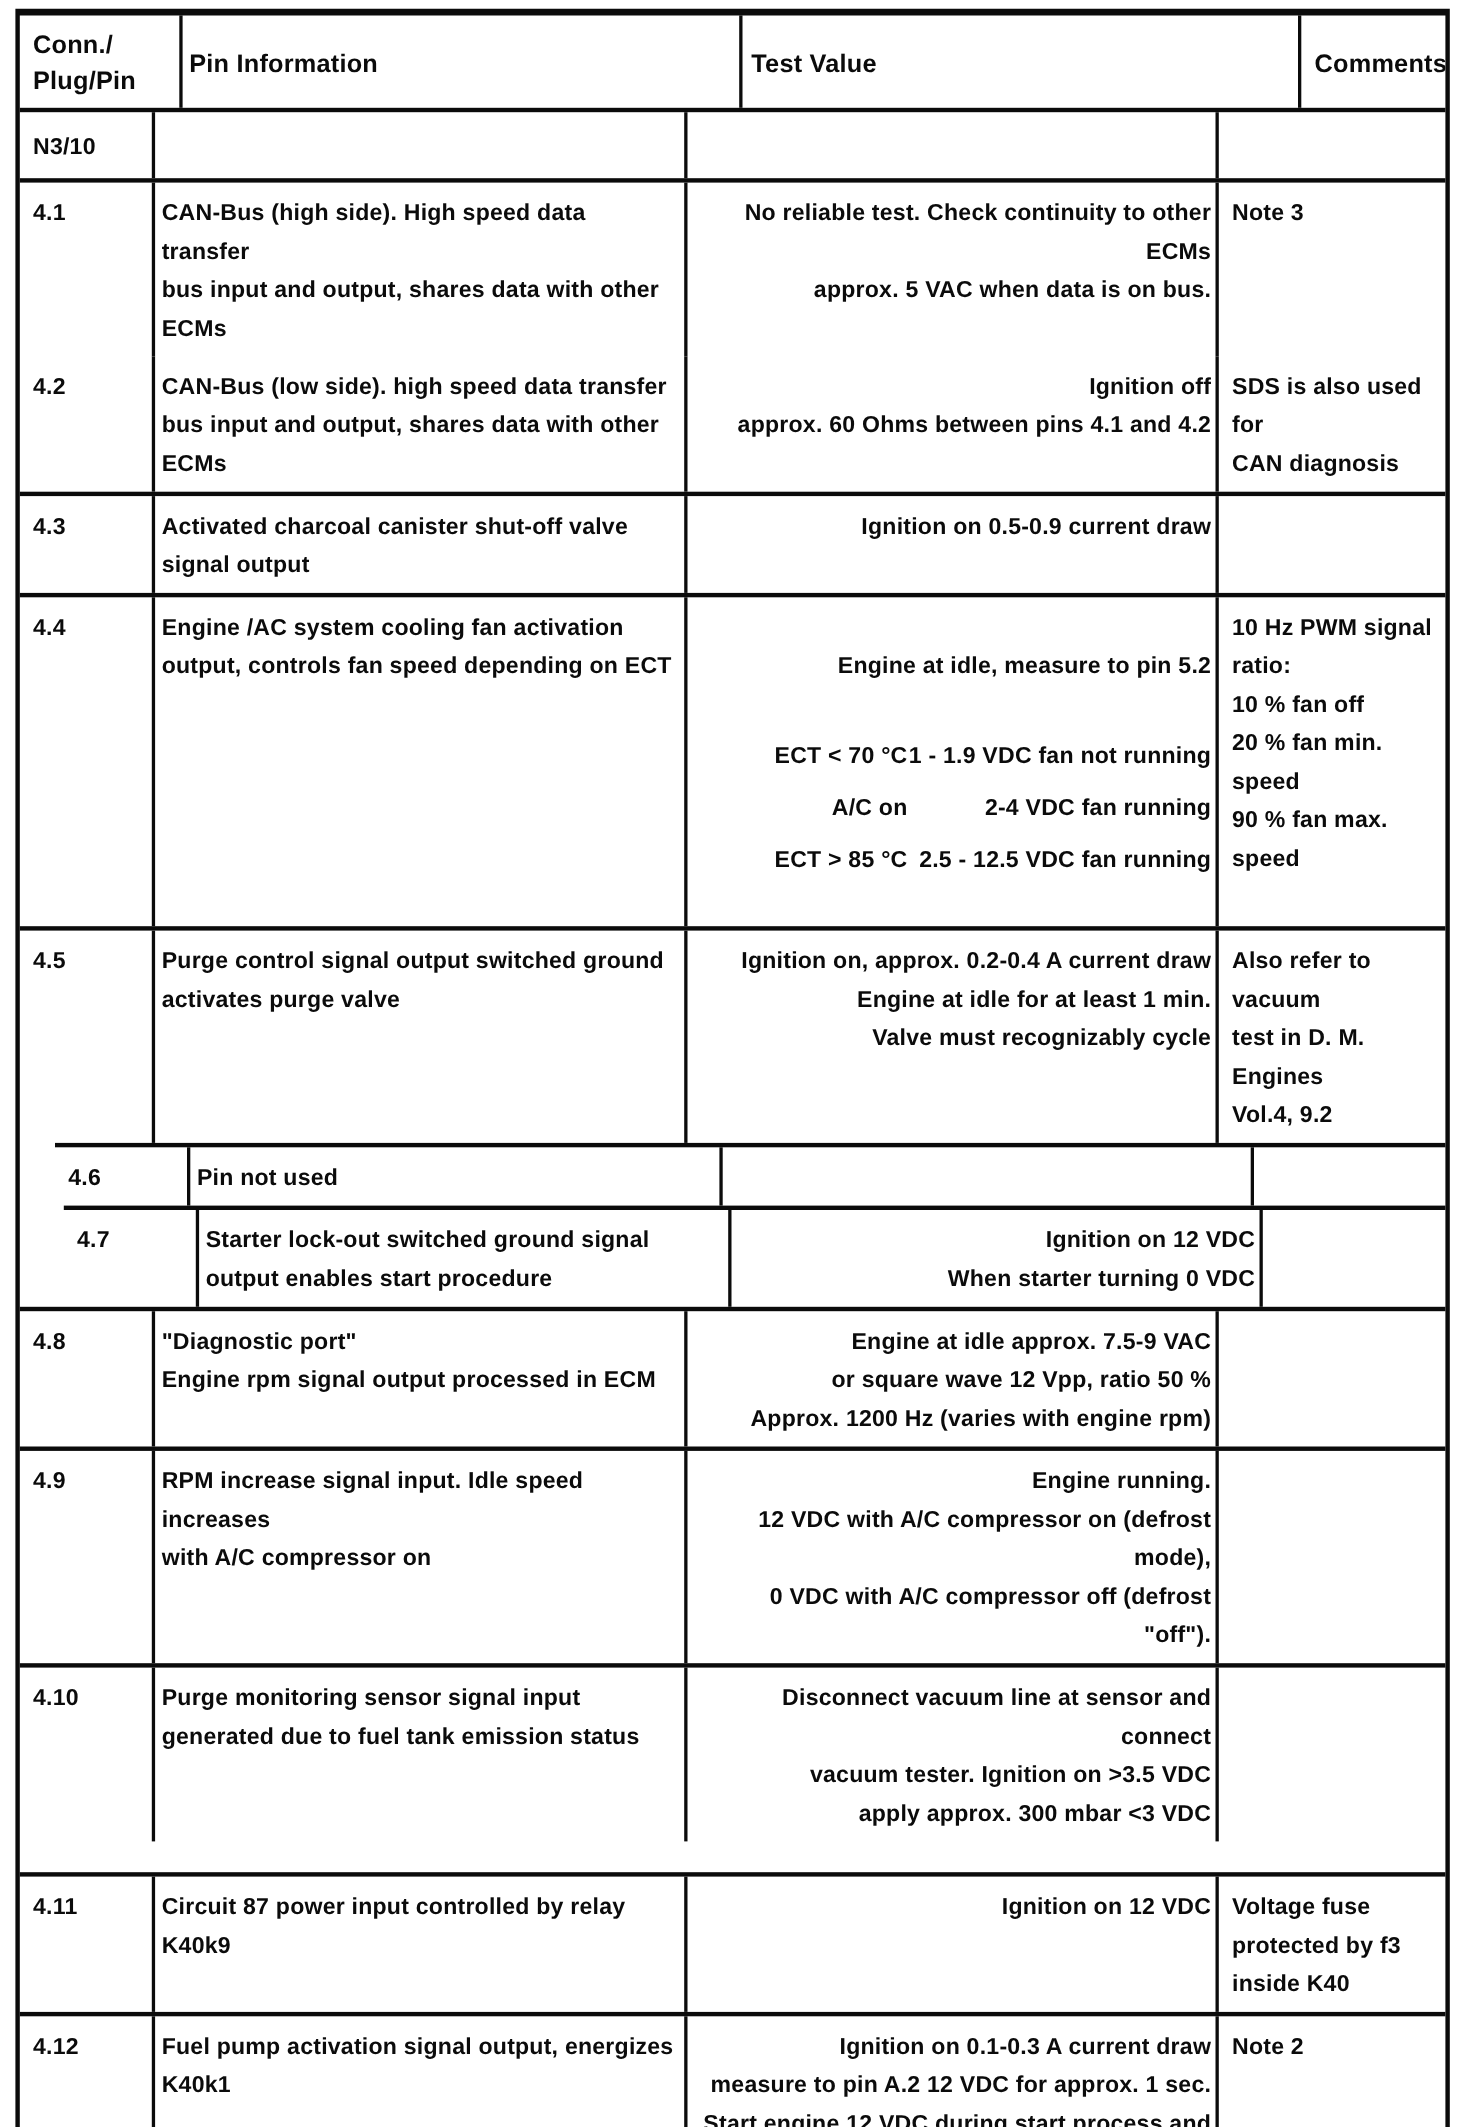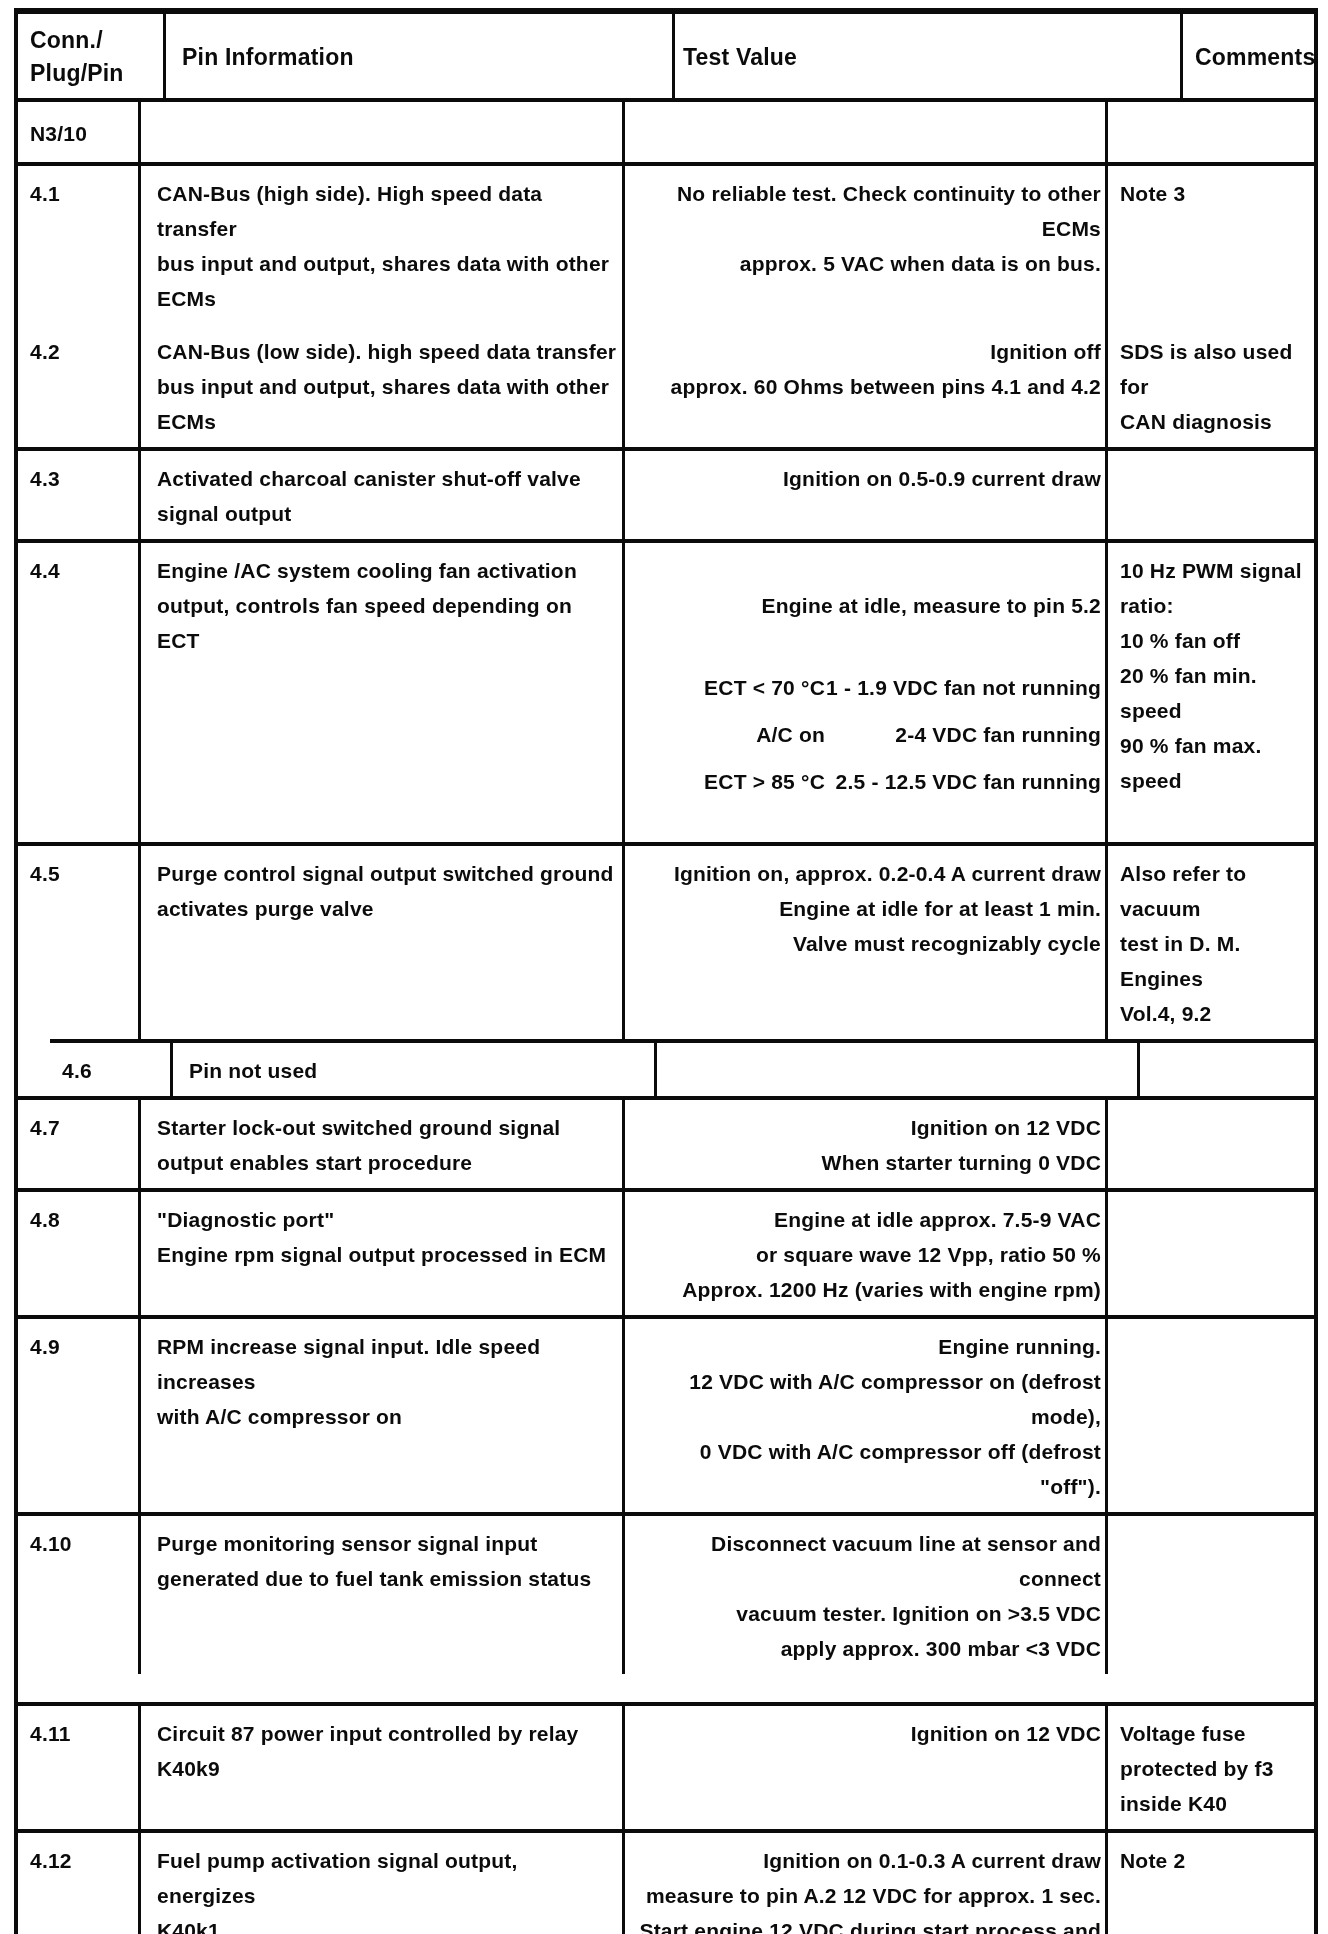--- a/index.html
+++ b/index.html
@@ -37,21 +37,21 @@
     border-left: 3px solid #0b0b0b;
     padding: 10px 4px 8px 10px;
     font-size: 21px;
     font-weight: 700;
     line-height: 35px;
     letter-spacing: 0.2px;
     white-space: pre-line;
     overflow: hidden;
   }
   .cell.c0 { border-left: none; padding-left: 12px; }
-  .cell.c1 { padding-left: 16px; }
+  .cell.c1 { padding-left: 6px; }
   .cell.c2 { padding-left: 8px; text-align: right; }
   .cell.c3 { padding-left: 12px; padding-right: 0; }
   .header .cell {
     display: flex;
     align-items: center;
     font-size: 23px;
     line-height: 33px;
   }
   .vcenter .cell {
     display: flex;
@@ -59,21 +59,21 @@
   }
   
   .h-header  { min-height: 84px; }
   .h-n310    { min-height: 60px; }
   .h-subA    { min-height: 125px; }
   .h-subB    { min-height: 115px; }
   .h-43      { min-height: 84px; }
   .h-44      { min-height: 188px; }
   .h-45      { min-height: 118px; }
   .h-46      { min-height: 52px; margin-left: 32px; }
-  .h-47      { min-height: 86px; }
+  .h-47      { min-height: 86px; margin-left: 40px; }
   .h-48      { min-height: 118px; }
   .h-49      { min-height: 152px; }
   .h-410     { min-height: 116px; }
   .h-411     { min-height: 118px; margin-top: 28px; }
   .h-412     { min-height: 150px; }
   .h-413     { min-height: 52px; }
   
   .pairs {
     display: grid;
     grid-template-columns: 192px 1fr;

